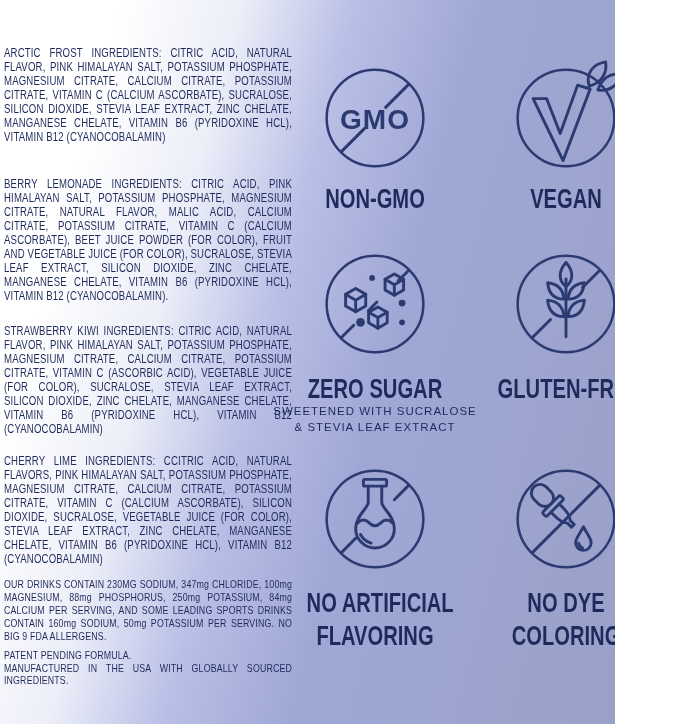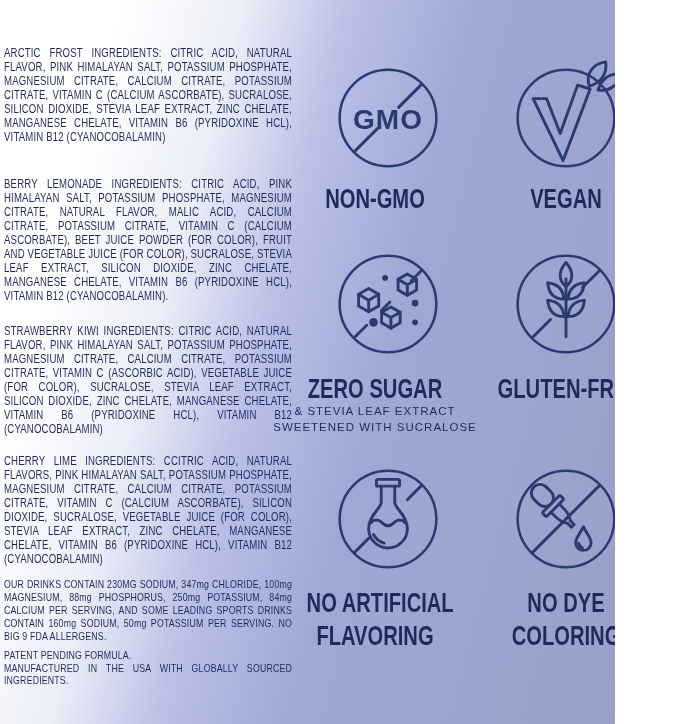--- a/index.html
+++ b/index.html
@@ -31,21 +31,21 @@
   #ing-berry{top:177px;}
   #ing-strawberry{top:324px;}
   #ing-cherry{top:454px;}
   #note-nutrition{top:578px;}
   #note-footer{top:649px;line-height:12.5px;font-size:11px;}
   
   .badge-cell{position:absolute;width:190px;}
   .badge-icon{position:absolute;width:116px;height:116px;color:var(--icon_stroke,#2b3a70);}
   .badge-icon svg{display:block;width:116px;height:116px;overflow:visible;}
   .col1{left:280px;} .col2{left:471px;}
-  .icon-col1{left:330px;} .icon-col2{left:508px;}
+  .icon-col1{left:317px;} .icon-col2{left:508px;}
   .icon-row1{top:60px;} .icon-row2{top:246px;} .icon-row3{top:461px;}
   .badge-label{
     position:absolute;width:190px;text-align:center;
     font-weight:bold;font-size:28px;line-height:33px;
     transform:scaleX(0.72);transform-origin:50% 0;
     color:var(--text,#202b5e);white-space:nowrap;
   }
   .label-row1{top:182px;} .label-row2{top:372px;} .label-row3{top:586px;}
   .badge-sub{
     position:absolute;width:230px;left:-20px;top:403px;
@@ -149,22 +149,22 @@
 
   <div class="badge-cell col1">
     <div class="badge-label label-row1">NON-GMO</div>
   </div>
   <div class="badge-cell col2">
     <div class="badge-label label-row1">VEGAN</div>
   </div>
   <div class="badge-cell col1">
     <div class="badge-label label-row2">ZERO SUGAR</div>
     <div class="badge-sub">
+      <div>SWEETENED WITH SUCRALOSE</div>
       <div>&amp;  STEVIA LEAF EXTRACT</div>
-      <div>SWEETENED WITH SUCRALOSE</div>
     </div>
   </div>
   <div class="badge-cell col2">
     <div class="badge-label label-row2">GLUTEN-FREE</div>
   </div>
   <div class="badge-cell col1">
     <div class="badge-label label-row3">
       <div>NO ARTIFICIAL</div>
       <div>FLAVORING</div>
     </div>

